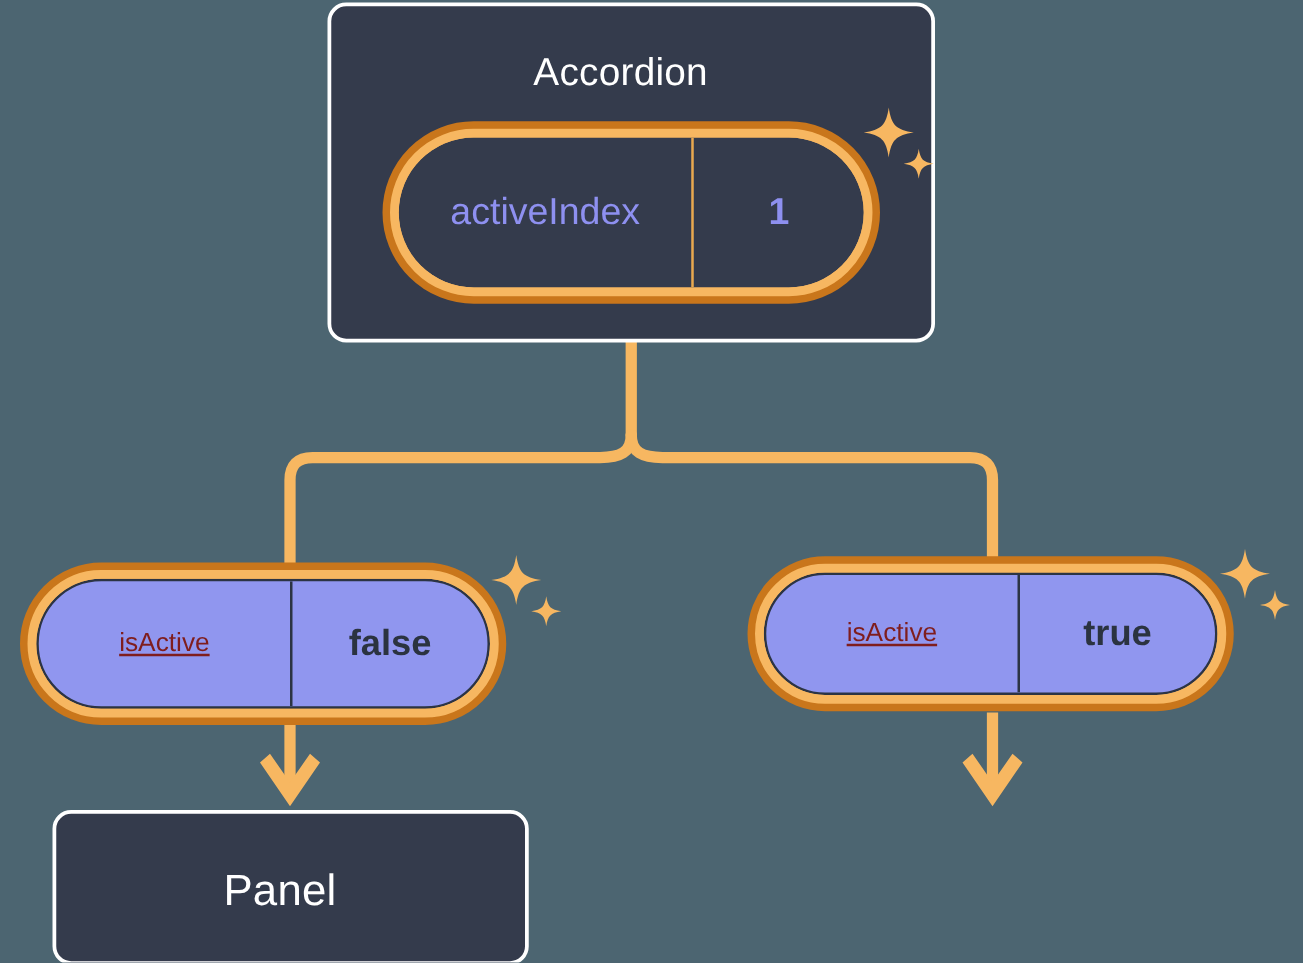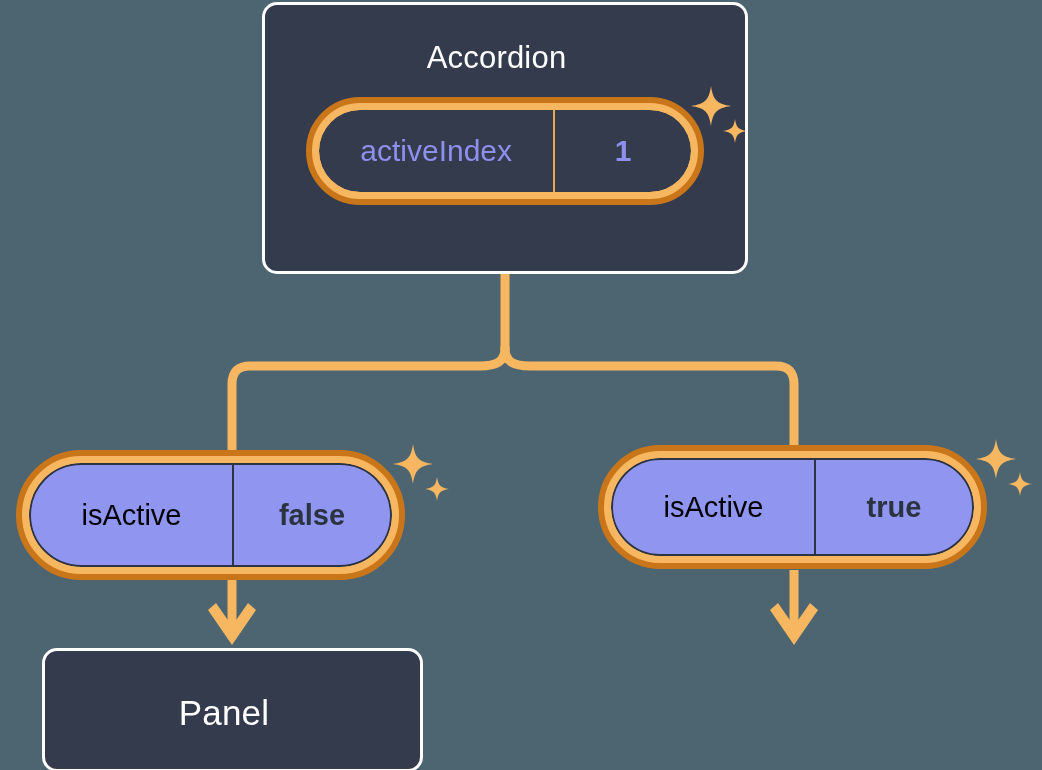--- a/index.html
+++ b/index.html
@@ -82,25 +82,25 @@
   }
 
   
   .pill-dark .pill-body{background:#343b4c;}
   .pill-dark .pill-key{color:#8e90f0;font-size:30px;font-weight:400;}
   .pill-dark .pill-val{color:#8e90f0;font-size:30px;font-weight:700;
                        border-left:2px solid #e9a94f;}
 
   
   .pill-purple .pill-body{background:#9096ef;border:2px solid #2c3444;border-radius:999px;}
-  .pill-purple .pill-key{color:#000000;font-size:29px;font-weight:400;}
+  .pill-purple .pill-key{color:#7f1d1d;font-size:21px;font-weight:400;text-decoration:underline;}
   .pill-purple .pill-val{color:#2b3340;font-size:29px;font-weight:700;
                          border-left:2px solid #2c3444;}
 
-  #pill-root{left:306px;top:97px;width:398px;height:108px;align-items:flex-end;}
+  #pill-root{left:306px;top:97px;width:398px;height:146px;align-items:flex-end;}
   #pill-root .pill-key{flex:0 0 63%;}
   #pill-root .pill-val{flex:1;}
 
   #pill-left{left:16px;top:450px;width:389px;height:130px;}
   #pill-left .pill-key{flex:0 0 56%;}
   #pill-left .pill-val{flex:1;}
 
   #pill-right{left:598px;top:445px;width:389px;height:124px;}
   #pill-right .pill-key{flex:0 0 56%;}
   #pill-right .pill-val{flex:1;}

